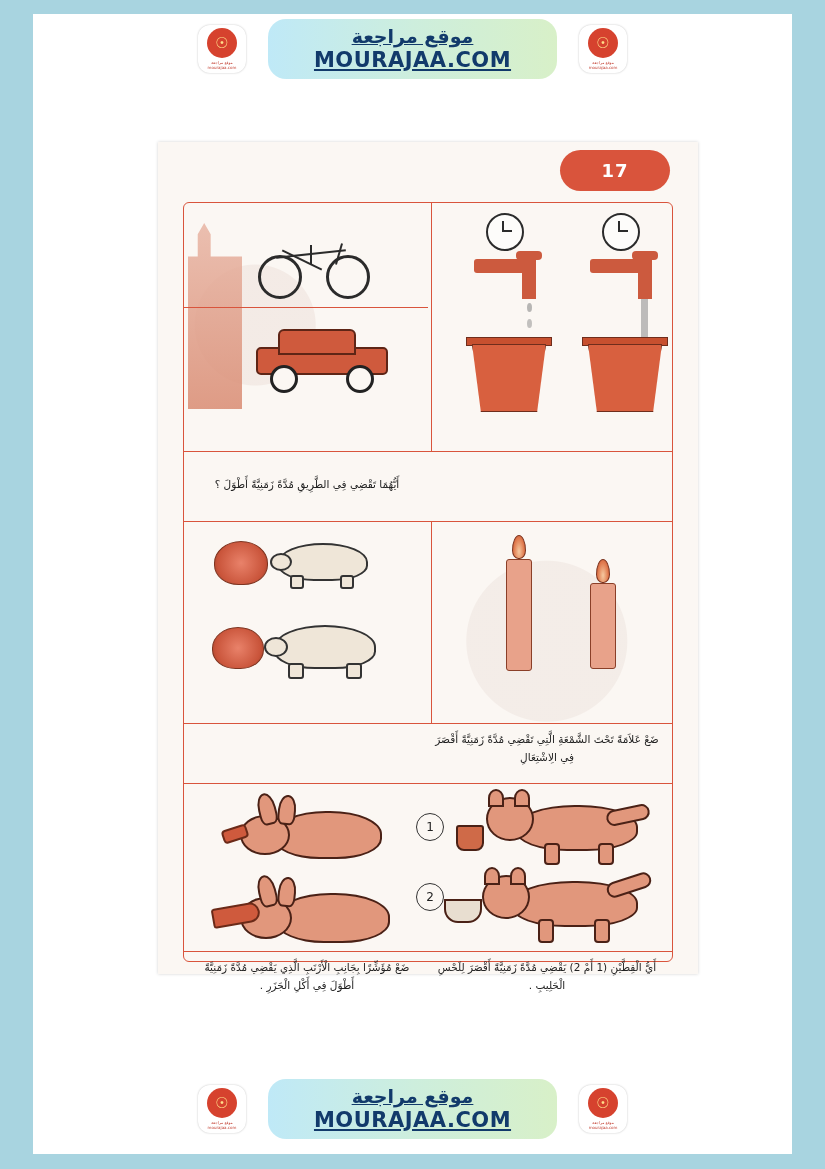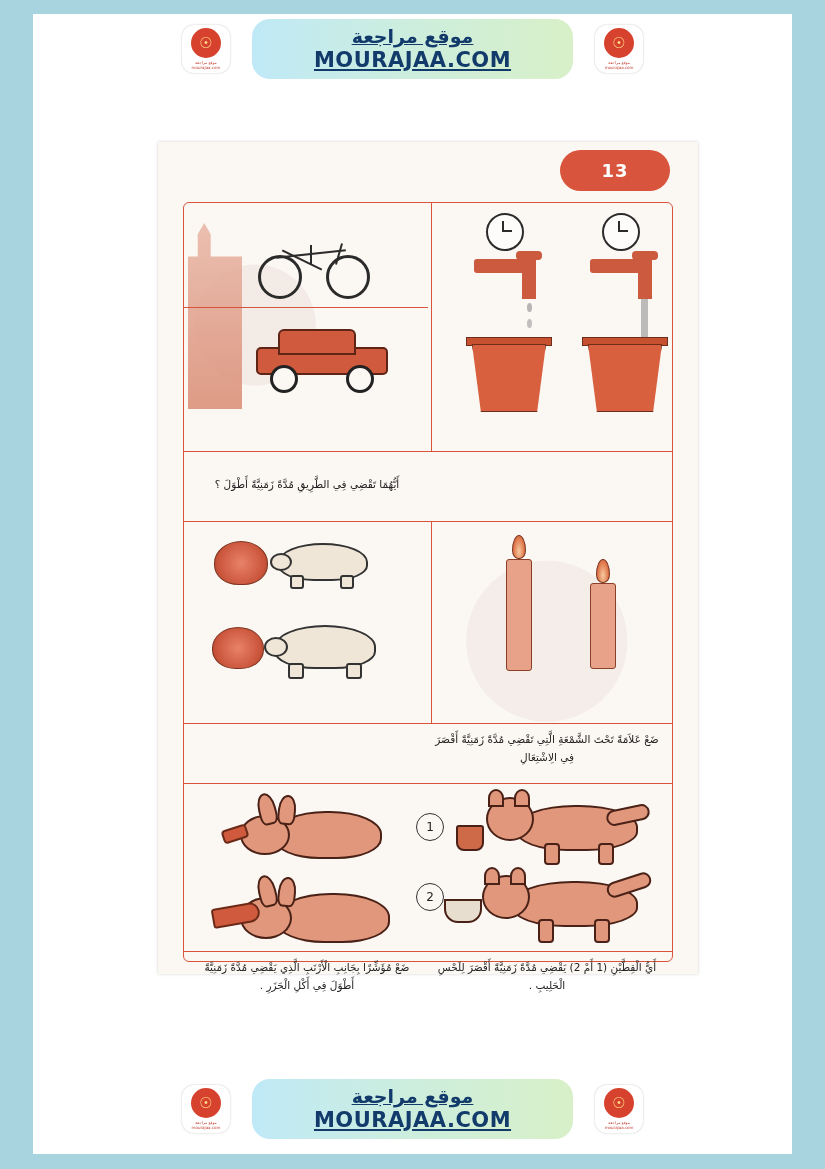--- a/index.html
+++ b/index.html
@@ -24,21 +24,21 @@
     display:flex;
     align-items:center;
     justify-content:center;
     gap:22px;
   }
   .banner.top{top:0;}
   .banner.bottom{bottom:10px;}
   .banner-pill{
     background:linear-gradient(90deg,#bfe9f7 0%,#cdeedd 50%,#d8f0c8 100%);
     border-radius:18px;
-    padding:7px 62px;
+    padding:7px 46px;
     text-align:center;
     line-height:1.15;
   }
   .banner-line1{
     font-size:19px;
     color:#123a6b;
     font-weight:bold;
     text-decoration:underline;
     direction:rtl;
   }
@@ -205,21 +205,21 @@
       <div class="logo-circle">☉</div>
       <div class="logo-caption">موقع مراجعة mourajaa.com</div>
     </div>
   </div>
 
   <div class="sheet">
     <div class="bg-ghost"></div>
     <div class="sheet-inner">
 
       <div class="title-bar">
-        <div class="page-num">13</div>
+        <div class="page-num">17</div>
       </div>
 
       <div class="frame">
 
         <div class="vline" style="right:240px;top:0;height:248px;"></div>
 
         <div class="panel" style="right:0;top:0;width:240px;height:248px;">
           <div class="clock" style="right:32px;top:10px;"></div>
           <div class="clock" style="right:148px;top:10px;"></div>
 

